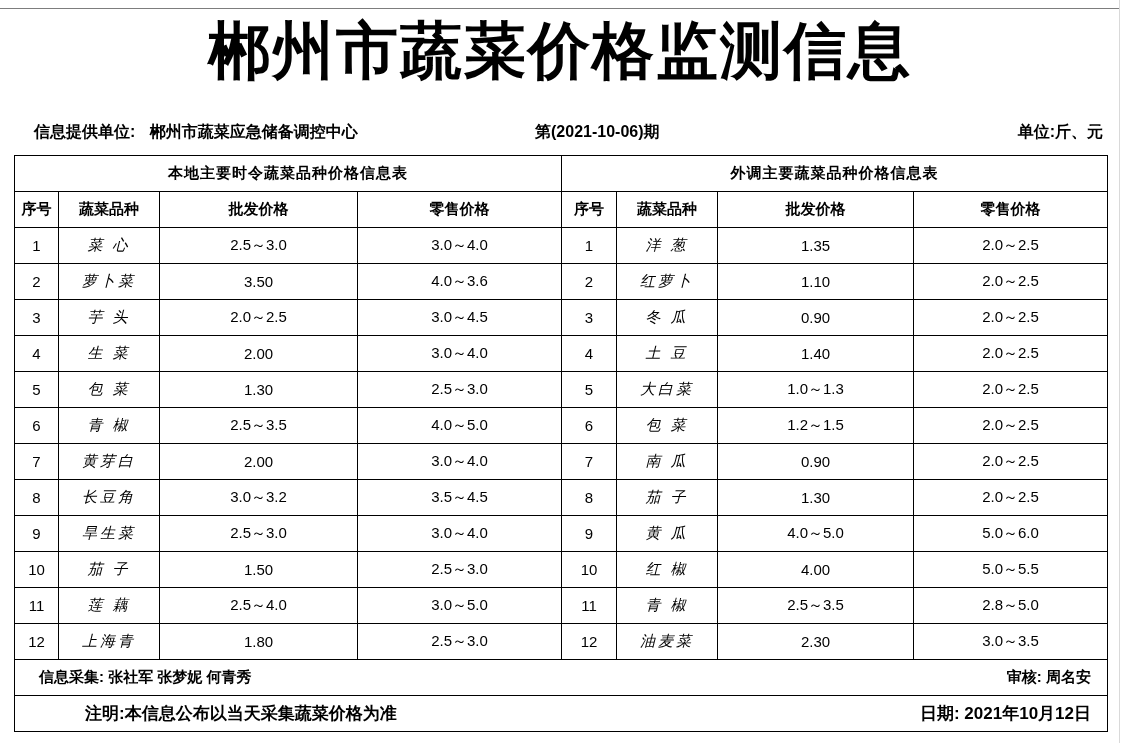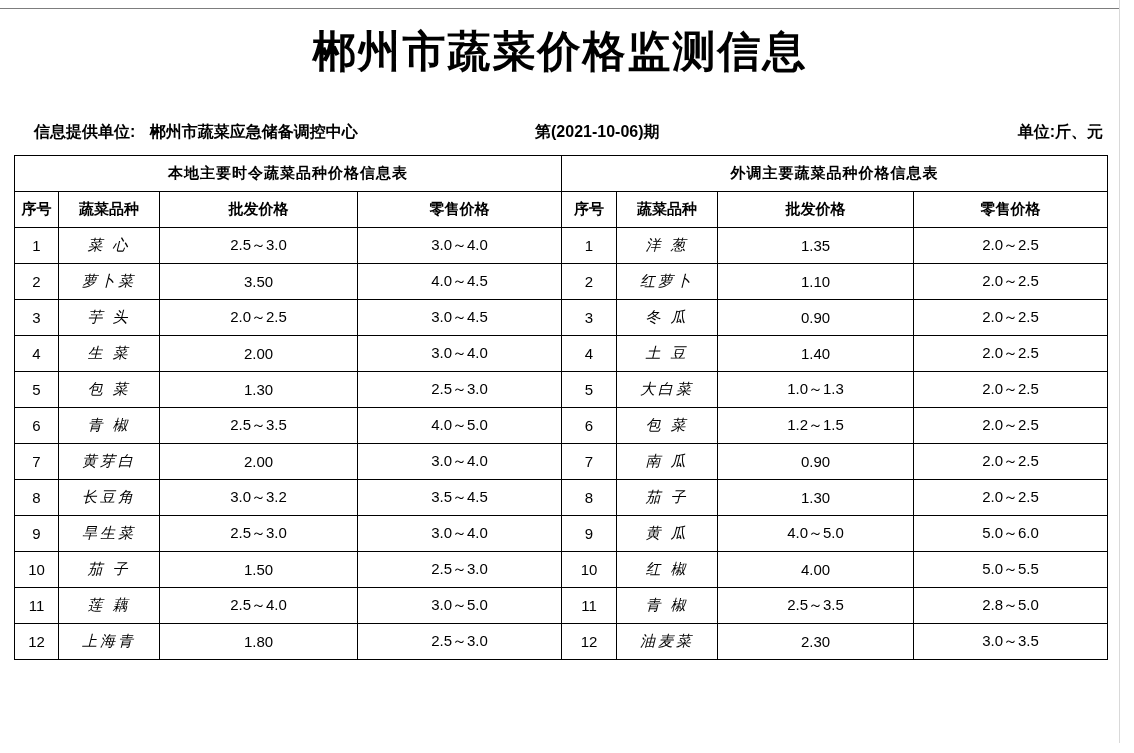--- a/index.html
+++ b/index.html
@@ -30,21 +30,21 @@
     background: #7d7d7d;
   }
   .title {
     position: absolute;
     left: 0;
     top: 18px;
     width: 1120px;
     text-align: center;
     font-family: "DejaVu Serif", "Liberation Serif", serif;
     font-weight: bold;
-    font-size: 43px;
+    font-size: 62px;
     letter-spacing: 2px;
     line-height: 66px;
     white-space: nowrap;
   }
   .meta-row {
     position: absolute;
     left: 8px;
     top: 120px;
     width: 1120px;
     height: 26px;
@@ -208,21 +208,21 @@
         <td class="cell-price">3.0～4.0</td>
         <td class="cell-no">1</td>
         <td class="cell-name">洋 葱</td>
         <td class="cell-price">1.35</td>
         <td class="cell-price">2.0～2.5</td>
       </tr>
       <tr>
         <td class="cell-no">2</td>
         <td class="cell-name">萝卜菜</td>
         <td class="cell-price">3.50</td>
-        <td class="cell-price">4.0～4.5</td>
+        <td class="cell-price">4.0～3.6</td>
         <td class="cell-no">2</td>
         <td class="cell-name">红萝卜</td>
         <td class="cell-price">1.10</td>
         <td class="cell-price">2.0～2.5</td>
       </tr>
       <tr>
         <td class="cell-no">3</td>
         <td class="cell-name">芋 头</td>
         <td class="cell-price">2.0～2.5</td>
         <td class="cell-price">3.0～4.5</td>
@@ -315,18 +315,43 @@
         <td class="cell-no">12</td>
         <td class="cell-name">上海青</td>
         <td class="cell-price">1.80</td>
         <td class="cell-price">2.5～3.0</td>
         <td class="cell-no">12</td>
         <td class="cell-name">油麦菜</td>
         <td class="cell-price">2.30</td>
         <td class="cell-price">3.0～3.5</td>
       </tr>
 
+      <tr>
+        <td class="foot-cell" colspan="8">
+          <div class="foot-left-inner">
+            <span>
+              <span class="collect-label">信息采集:</span>
+              <span>张社军 张梦妮 何青秀</span>
+            </span>
+            <span>
+              <span class="audit-label">审核:</span>
+              <span>周名安</span>
+            </span>
+          </div>
+        </td>
+      </tr>
+      <tr>
+        <td class="foot-cell" colspan="8">
+          <div class="foot-note-inner">
+            <span class="note-text">注明:本信息公布以当天采集蔬菜价格为准</span>
+            <span>
+              <span class="date-text">日期:</span>
+              <span class="date-text">2021年10月12日</span>
+            </span>
+          </div>
+        </td>
+      </tr>
     </tbody>
   </table>
 
   <div class="right-margin"></div>
   <div class="bottom-band"></div>
 </div>
 
 </body></html>

